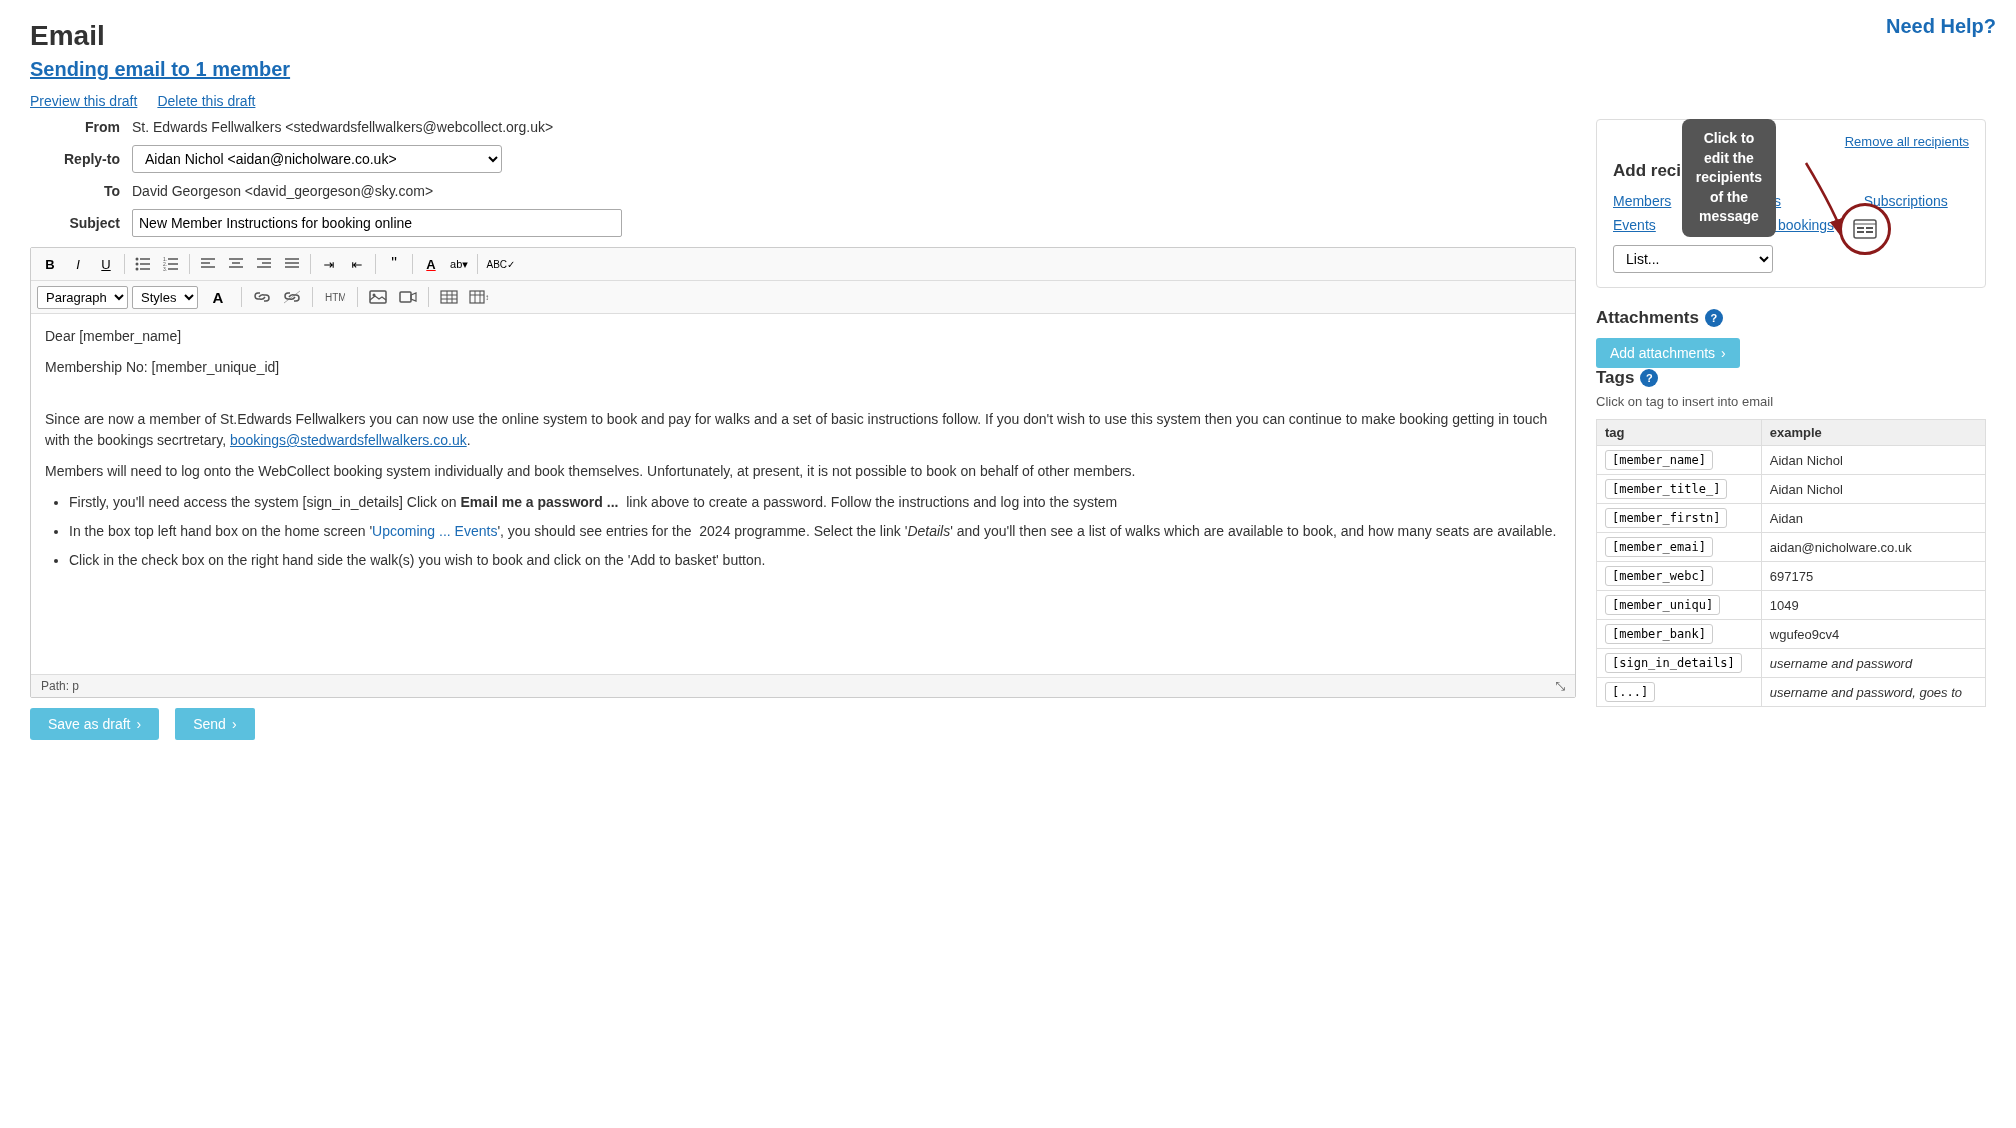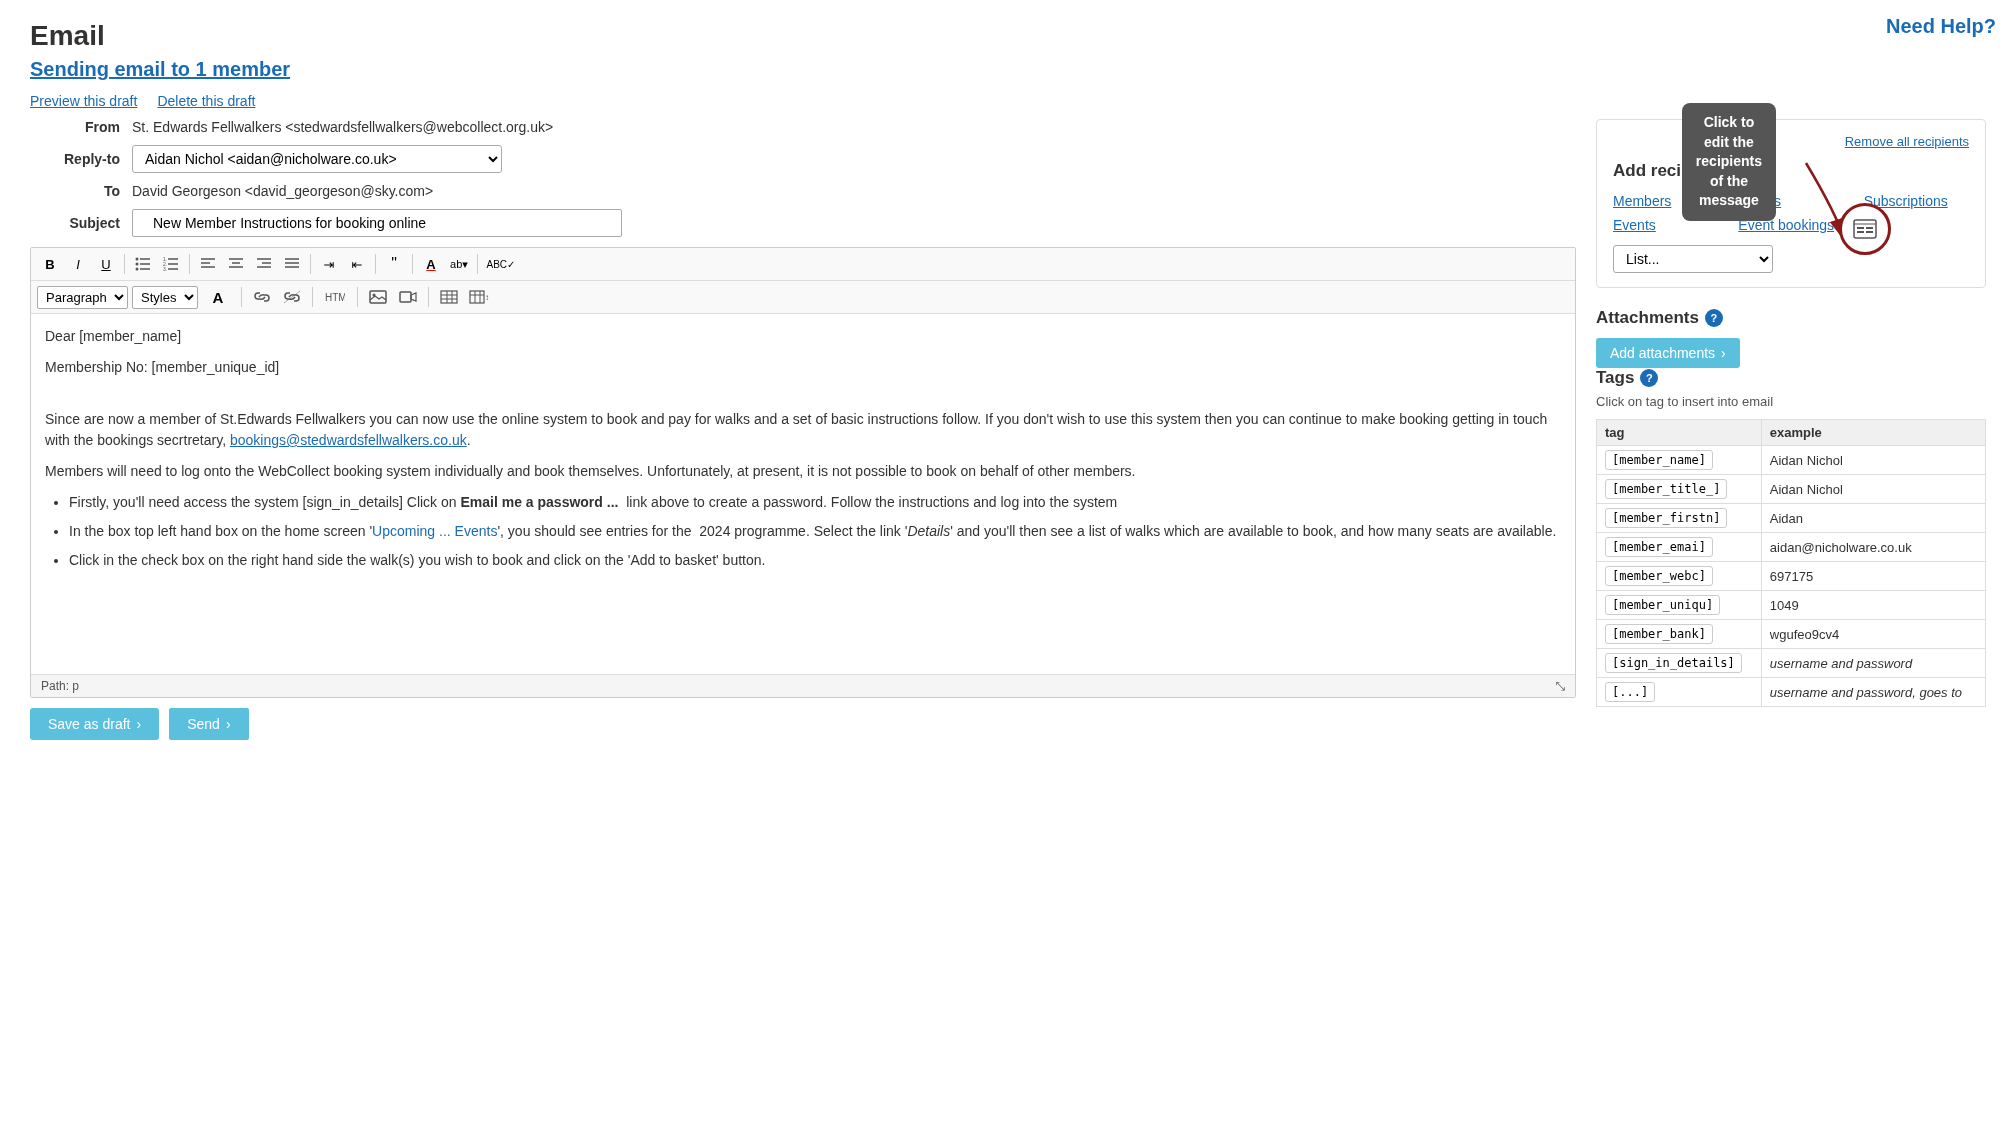--- a/index.html
+++ b/index.html
@@ -78,21 +78,21 @@
     .reply-select {
       width: 370px;
       padding: 4px 8px;
       border: 1px solid #aaa;
       border-radius: 3px;
       font-size: 14px;
       background: white;
     }
     .subject-input {
       width: 490px;
-      padding: 5px 20px;
+      padding: 5px 6px;
       border: 1px solid #aaa;
       border-radius: 2px;
       font-size: 14px;
     }
     .editor-container {
       border: 1px solid #ccc;
       border-radius: 2px;
       margin-top: 4px;
     }
     .editor-toolbar-row1 {
@@ -167,21 +167,21 @@
       padding: 4px 10px;
       background: #f5f5f5;
       border-top: 1px solid #ddd;
       font-size: 12px;
       color: #555;
       display: flex;
       justify-content: space-between;
     }
     .action-buttons {
       display: flex;
-      gap: 10px;
+      gap: 16px;
       margin-top: 10px;
     }
     .btn-draft {
       background: #5bc0de;
       color: white;
       border: none;
       padding: 8px 18px;
       border-radius: 3px;
       font-size: 14px;
       cursor: pointer;
@@ -354,21 +354,21 @@
         <select class="reply-select">
           <option>Aidan Nichol &lt;aidan@nicholware.co.uk&gt;</option>
         </select>
       </div>
 
       <div class="form-row" style="position:relative;">
         <div class="form-label">To</div>
         <div class="form-value">David Georgeson &lt;david_georgeson@sky.com&gt;</div>
 
         <div style="position:absolute; right:-280px; top:-80px; pointer-events:none;">
-          <div style="background:#555; color:white; font-weight:bold; font-size:14px; padding:10px 14px; border-radius:8px; max-width:190px; text-align:center; line-height:1.4; position:absolute; right:80px; top:0;">
+          <div style="background:#555; color:white; font-weight:bold; font-size:14px; padding:10px 14px; border-radius:8px; max-width:190px; text-align:center; line-height:1.4; position:absolute; right:80px; top:16px;">
             <span>Click to edit the recipients of the message</span>
           </div>
 
           <svg style="position:absolute; right:-10px; top:60px; overflow:visible;" width="120" height="100">
             <defs>
               <marker id="arrowhead" markerWidth="10" markerHeight="7" refX="10" refY="3.5" orient="auto">
                 <polygon points="0 0, 10 3.5, 0 7" fill="#8b1a1a"></polygon>
               </marker>
             </defs>
             <path d="M 60 0 Q 90 50 100 80" stroke="#8b1a1a" stroke-width="2.5" fill="none" marker-end="url(#arrowhead)"></path>

